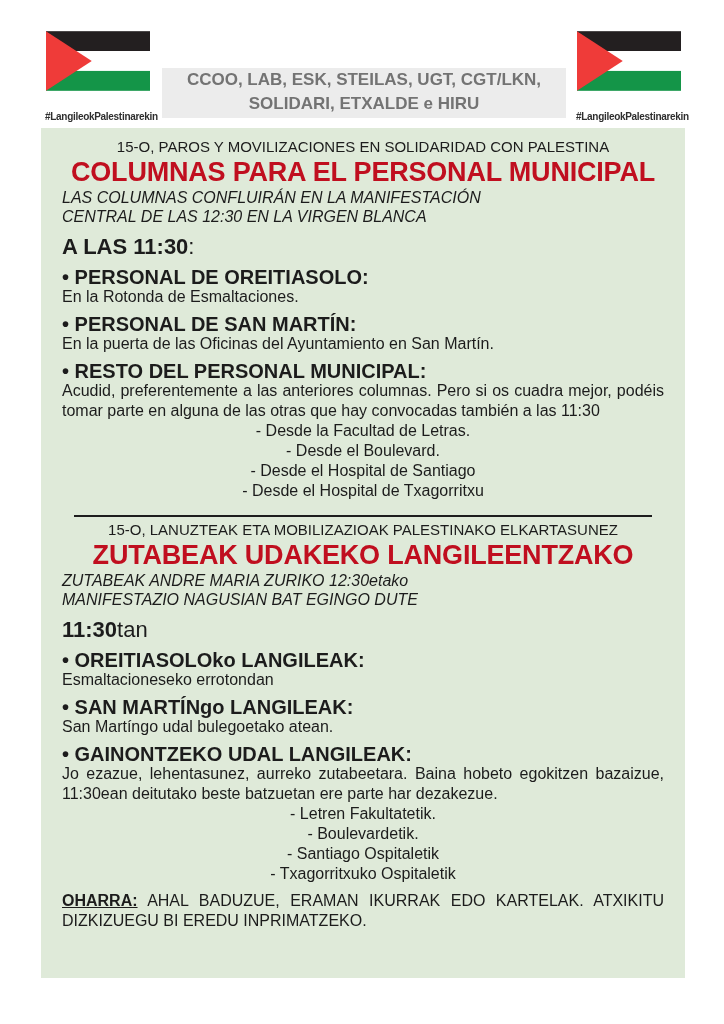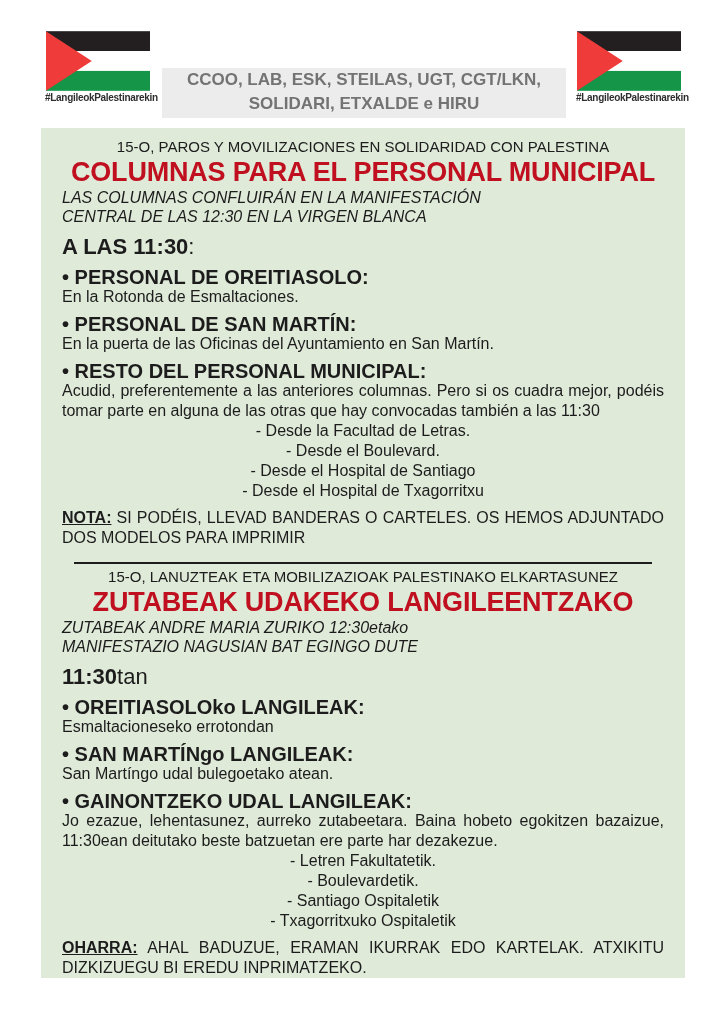--- a/index.html
+++ b/index.html
@@ -11,21 +11,21 @@
   
   .flag-block{position:absolute;top:31px;width:106px;text-align:center;}
   .flag-block.left{left:45px;}
   .flag-block.right{left:576px;}
   .flag{display:block;width:104px;height:60px;margin:0 auto;}
   .f-black{fill:var(--flag-black,#231f20);}
   .f-white{fill:#ffffff;}
   .f-green{fill:var(--flag-green,#149548);}
   .f-red{fill:var(--flag-red,#ef3b39);}
   .hashtag{
-    margin-top:1px;font-size:10px;font-weight:bold;letter-spacing:-0.3px;
+    margin-top:20px;font-size:10px;font-weight:bold;letter-spacing:-0.3px;
     color:#2e2e2e;white-space:nowrap;
   }
   .unions-box{
     position:absolute;left:162px;top:68px;width:404px;height:50px;
     background:var(--unions-bg,#ececec);color:var(--unions-text,#737373);
     font-weight:bold;font-size:17px;line-height:24px;text-align:center;
     display:flex;flex-direction:column;justify-content:flex-start;
   }
   
   .panel{
@@ -96,21 +96,20 @@
       <h3 class="group-heading">• RESTO DEL PERSONAL MUNICIPAL:</h3>
       <p class="group-body">Acudid, preferentemente a las anteriores columnas. Pero si os cuadra mejor, podéis tomar parte en alguna de las otras que hay convocadas también a las 11:30</p>
 
       <div class="dash-list">
         <p>- Desde la Facultad de Letras.</p>
         <p>- Desde el Boulevard.</p>
         <p>- Desde el Hospital de Santiago</p>
         <p>- Desde el Hospital de Txagorritxu</p>
       </div>
 
-      <p class="note"><span class="label">NOTA:</span> <span>SI PODÉIS, LLEVAD BANDERAS O CARTELES. OS HEMOS ADJUNTADO DOS MODELOS PARA IMPRIMIR</span></p>
     </section>
 
     <hr class="divider">
 
     <section>
       <p class="kicker">15-O, LANUZTEAK ETA MOBILIZAZIOAK PALESTINAKO ELKARTASUNEZ</p>
       <h1 class="big-title">ZUTABEAK UDAKEKO LANGILEENTZAKO</h1>
       <p class="subtitle"><span>ZUTABEAK ANDRE MARIA ZURIKO 12:30etako</span><br><span>MANIFESTAZIO NAGUSIAN BAT EGINGO DUTE</span></p>
 
       <h2 class="time-heading"><span class="tbold">11:30</span><span>tan</span></h2>

